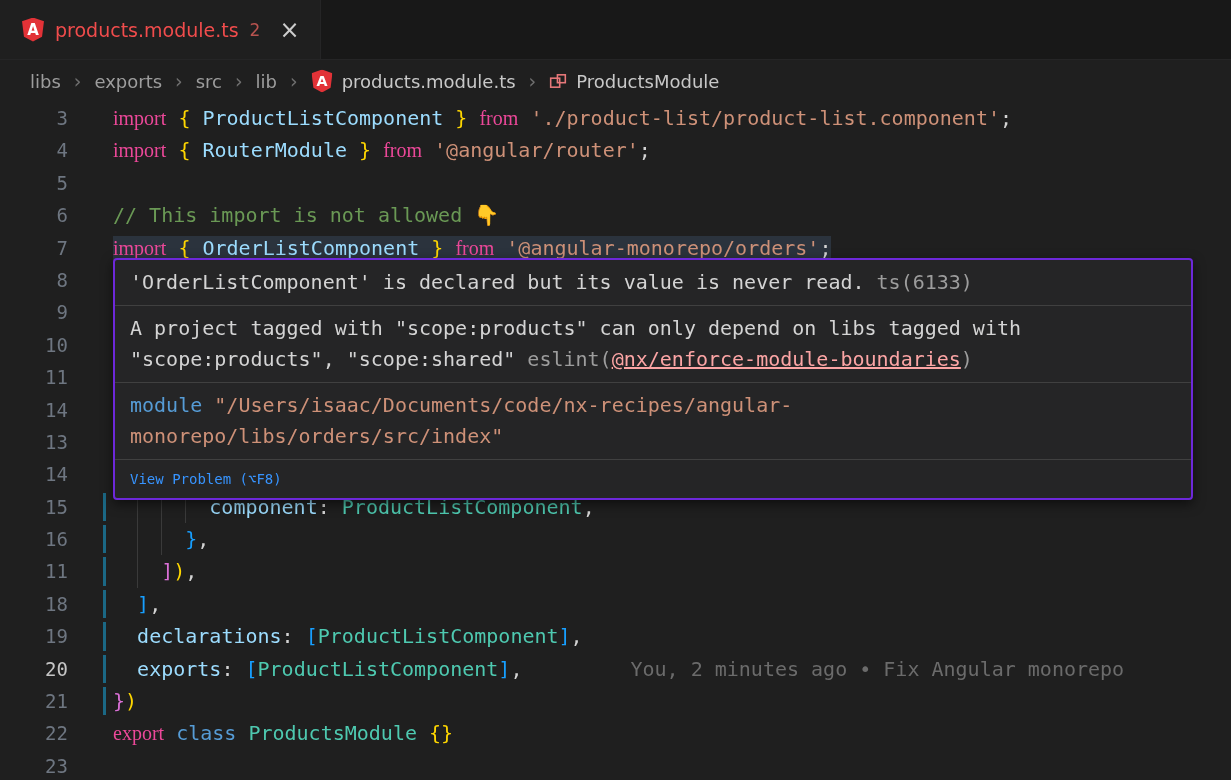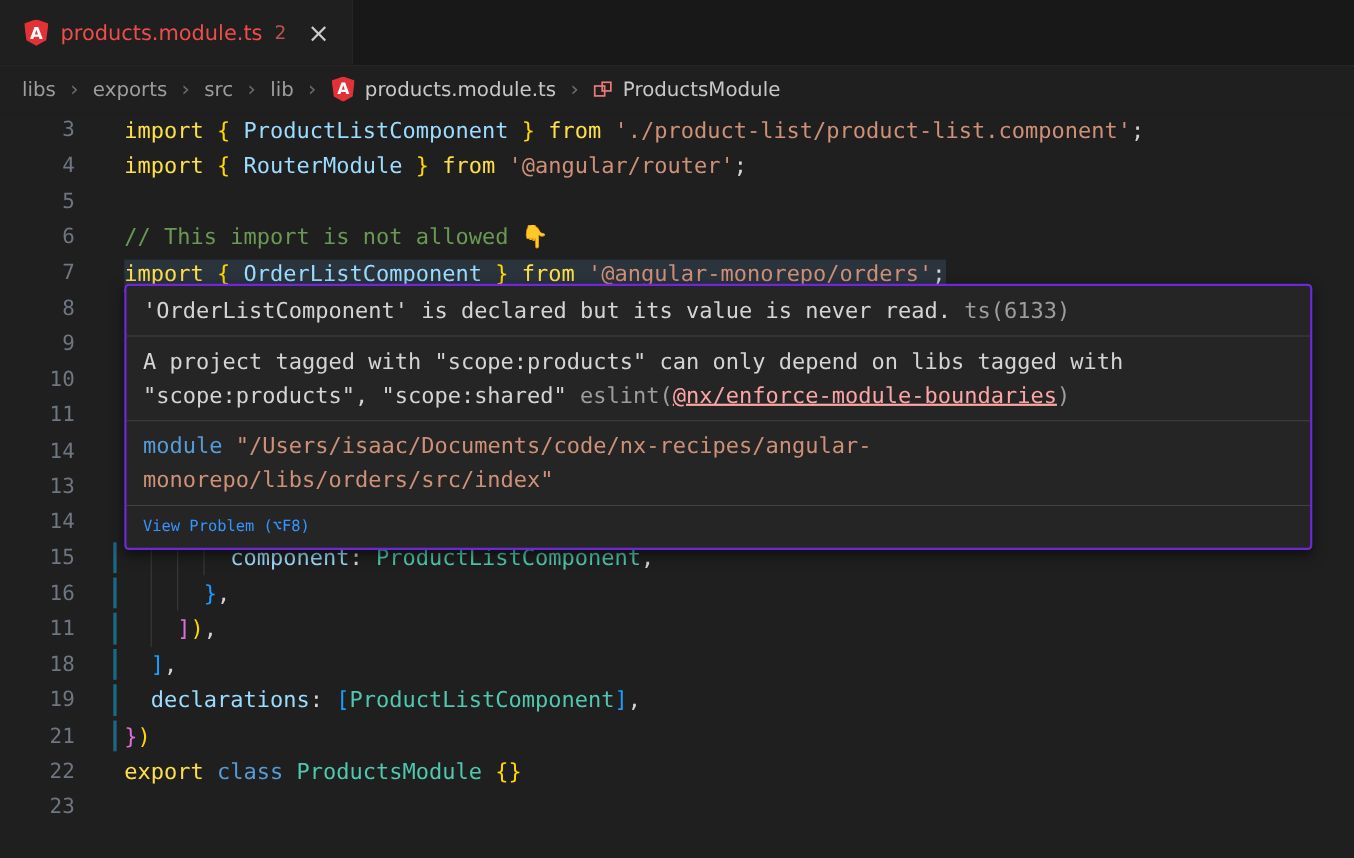--- a/index.html
+++ b/index.html
@@ -17,21 +17,21 @@
                font-family:"DejaVu Sans", sans-serif; }
 
   .ng-icon { width:22px; height:24px; flex:0 0 auto; background:#e23237;
              clip-path:polygon(50% 0, 100% 16%, 91% 80%, 50% 100%, 9% 80%, 0 16%);
              display:flex; align-items:center; justify-content:center; }
   .ng-icon span { color:#ffffff; font-size:15px; font-weight:bold;
                   font-family:"DejaVu Sans", sans-serif; }
 
   
   .breadcrumb { height:42px; background:#1f1f1f; display:flex; align-items:center;
-                padding-left:20px; gap:13px; font-family:"DejaVu Sans", sans-serif;
+                padding-left:30px; gap:13px; font-family:"DejaVu Sans", sans-serif;
                 font-size:18px; color:#9d9d9d; }
   .bc-item { display:flex; align-items:center; gap:9px; cursor:pointer; color:#9d9d9d; }
   .bc-item.bright { color:#c8c8c8; }
   .bc-sep { color:#6e6e6e; font-size:19px; }
   .bc-ng { transform:scale(0.95); }
   .class-icon { width:18px; height:18px; display:inline-block; }
 
   
   .editor { position:relative; height:678px; overflow:hidden; background:#1f1f1f; }
   .row { position:relative; height:32.4px; line-height:32.4px; font-size:20px; white-space:pre; }
@@ -42,21 +42,21 @@
             background:#1b81a8; opacity:.75; }
   .guide { position:absolute; top:0; bottom:0; width:1px; background:#3a3a3a; }
   .code { position:absolute; left:113px; top:0; cursor:text; }
   .err-stmt { background:rgba(72,101,132,.30);
               text-decoration:underline; text-decoration-style:wavy;
               text-decoration-color:#f14c4c; text-decoration-thickness:1.5px;
               text-underline-offset:6px; }
   .blame { color:#6b6b6b; margin-left:108px; }
 
   
-  .t-kw   { color:#fde047; }
+  .t-kw   { color:#ec4899;font-family:Liberation Serif, serif; }
   .t-kw2  { color:#569cd6; }
   .t-imp  { color:#9cdcfe; }
   .t-cls  { color:#4ec9b0; }
   .t-str  { color:#ce9178; }
   .t-cmt  { color:#6a9955; }
   .t-prop { color:#9cdcfe; }
   .t-fg   { color:#d4d4d4; }
   .t-b1   { color:#ffd700; }
   .t-b2   { color:#da70d6; }
   .t-b3   { color:#179fff; }
@@ -134,20 +134,21 @@
         <div class="row"><div class="ln">10</div><div class="code"></div></div>
         <div class="row"><div class="ln">11</div><div class="code"></div></div>
         <div class="row"><div class="ln">14</div><div class="code"></div></div>
         <div class="row"><div class="ln">13</div><div class="code"></div></div>
         <div class="row"><div class="ln">14</div><div class="code"></div></div>
         <div class="row"><div class="ln">15</div><div class="gitbar"></div><div class="guide" style="left: 137px;"></div><div class="guide" style="left: 161px;"></div><div class="guide" style="left: 185px;"></div><div class="code"><span class="t-fg">        </span><span class="t-prop">component</span><span class="t-fg">: </span><span class="t-cls">ProductListComponent</span><span class="t-fg">,</span></div></div>
         <div class="row"><div class="ln">16</div><div class="gitbar"></div><div class="guide" style="left: 137px;"></div><div class="guide" style="left: 161px;"></div><div class="code"><span class="t-fg">      </span><span class="t-b3">}</span><span class="t-fg">,</span></div></div>
         <div class="row"><div class="ln">11</div><div class="gitbar"></div><div class="guide" style="left: 137px;"></div><div class="code"><span class="t-fg">    </span><span class="t-b2">]</span><span class="t-b1">)</span><span class="t-fg">,</span></div></div>
         <div class="row"><div class="ln">18</div><div class="gitbar"></div><div class="code"><span class="t-fg">  </span><span class="t-b3">]</span><span class="t-fg">,</span></div></div>
         <div class="row"><div class="ln">19</div><div class="gitbar"></div><div class="code"><span class="t-fg">  </span><span class="t-prop">declarations</span><span class="t-fg">: </span><span class="t-b3">[</span><span class="t-cls">ProductListComponent</span><span class="t-b3">]</span><span class="t-fg">,</span></div></div>
+        <div class="row"><div class="ln active">20</div><div class="gitbar"></div><div class="code"><span class="t-fg">  </span><span class="t-prop">exports</span><span class="t-fg">: </span><span class="t-b3">[</span><span class="t-cls">ProductListComponent</span><span class="t-b3">]</span><span class="t-fg">,</span><span class="blame">You, 2 minutes ago • Fix Angular monorepo</span></div></div>
         <div class="row"><div class="ln">21</div><div class="gitbar"></div><div class="code"><span class="t-b2">}</span><span class="t-b1">)</span></div></div>
         <div class="row"><div class="ln">22</div><div class="code"><span class="t-kw">export</span><span class="t-fg"> </span><span class="t-kw2">class</span><span class="t-fg"> </span><span class="t-cls">ProductsModule</span><span class="t-fg"> </span><span class="t-b1">{}</span></div></div>
         <div class="row"><div class="ln">23</div><div class="code"></div></div>
       </div>
 
     <div class="hover">
       <div>
           <div class="hover-sec">
             <div class="hover-line"><span class="t-fg">'OrderListComponent' is declared but its value is never read. </span><span class="t-dim">ts(6133)</span></div>
           </div>

